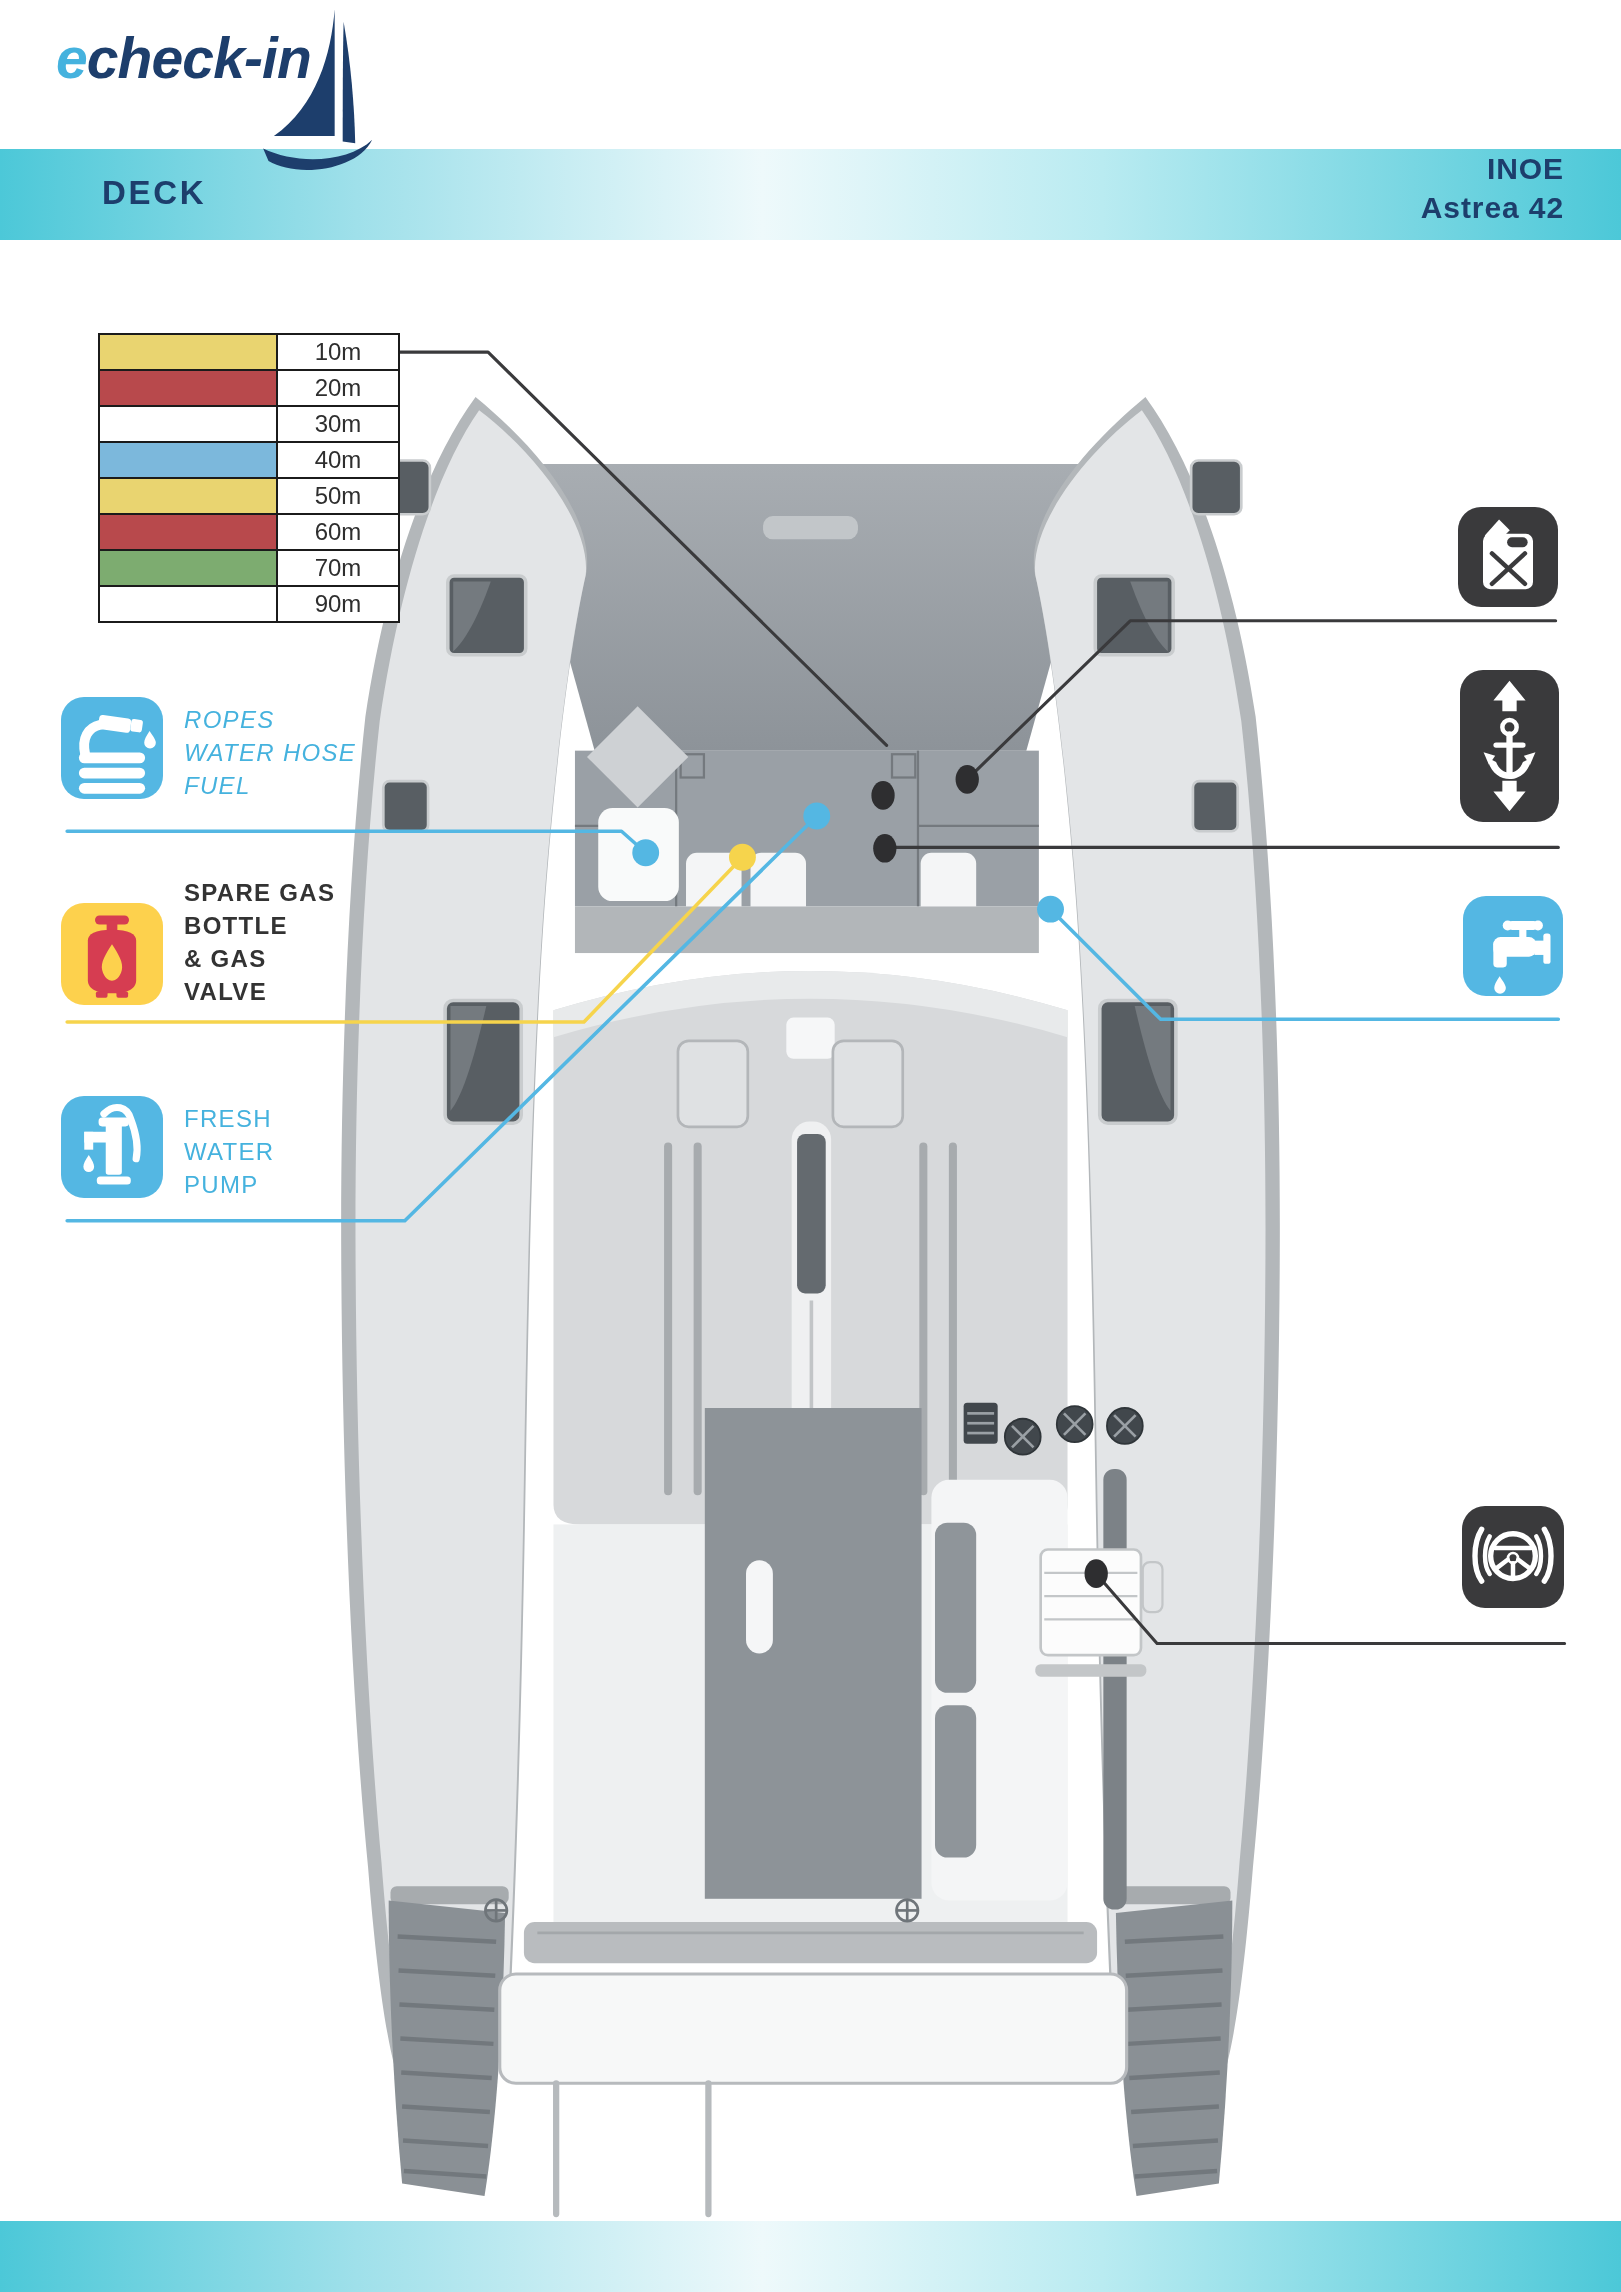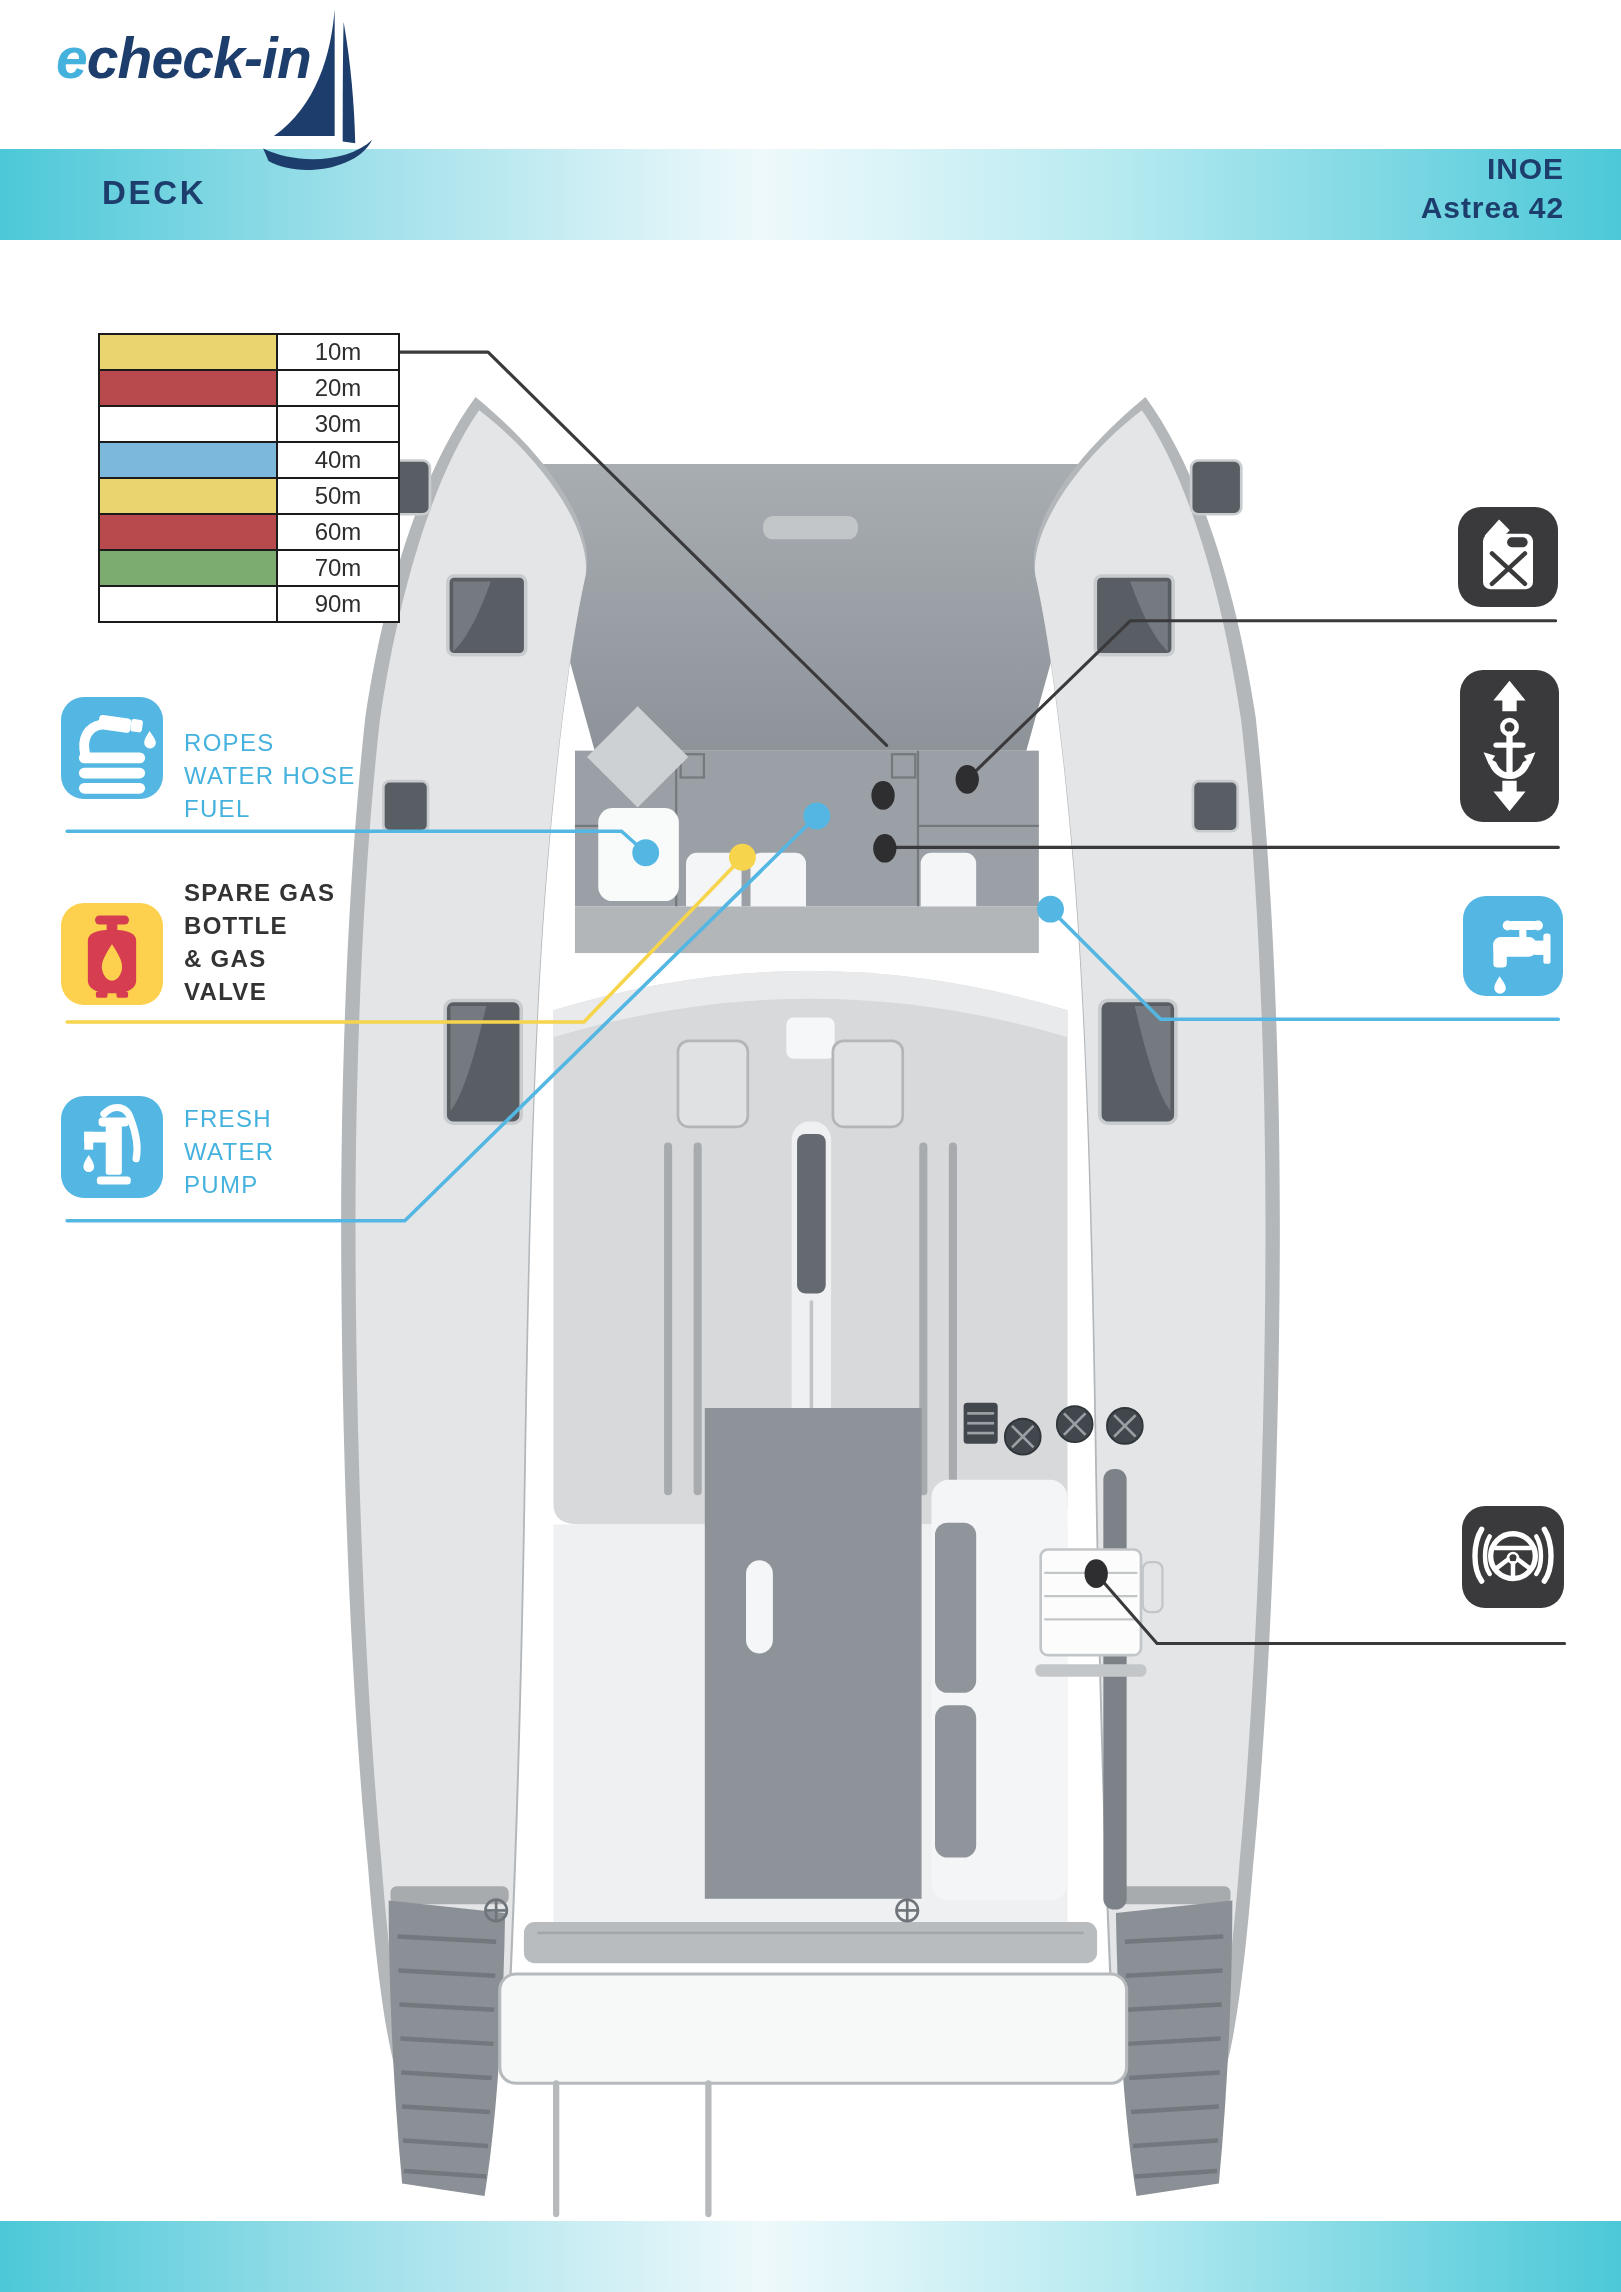--- a/index.html
+++ b/index.html
@@ -294,21 +294,21 @@
             <rect x="20" y="96" width="74" height="12" rx="6"></rect>
         </g>
         <path d="M27,64 C23,46 30,34 44,31" stroke="#fff" stroke-width="11" fill="none" stroke-linecap="round"></path>
         <g fill="#fff">
           <rect x="42" y="22" width="36" height="16" rx="4" transform="rotate(8 60 30)"></rect>
           <rect x="78" y="25" width="13" height="14" rx="3" transform="rotate(8 84 32)"></rect>
         </g>
         <path d="M99,38 C95,44 93,48 93,51 a6.5,6.5 0 0 0 13,0 C106,48 103,44 99,38" fill="#fff"></path>
       </svg>
     </div>
-    <div class="callout-text text-blue" style="left:184px;top:726px;">
+    <div class="callout-text text-blue" style="left:184px;top:703px;font-style:italic;">
       <div>ROPES</div>
       <div>WATER HOSE</div>
       <div>FUEL</div>
     </div>
   </div>
 
   <div class="callout">
     <div class="icon-tile tile-yellow" style="left:61px;top:903px;width:102px;height:102px;">
       <svg width="102" height="102" viewBox="0 0 114 114">
         <g fill="#d63d51">

